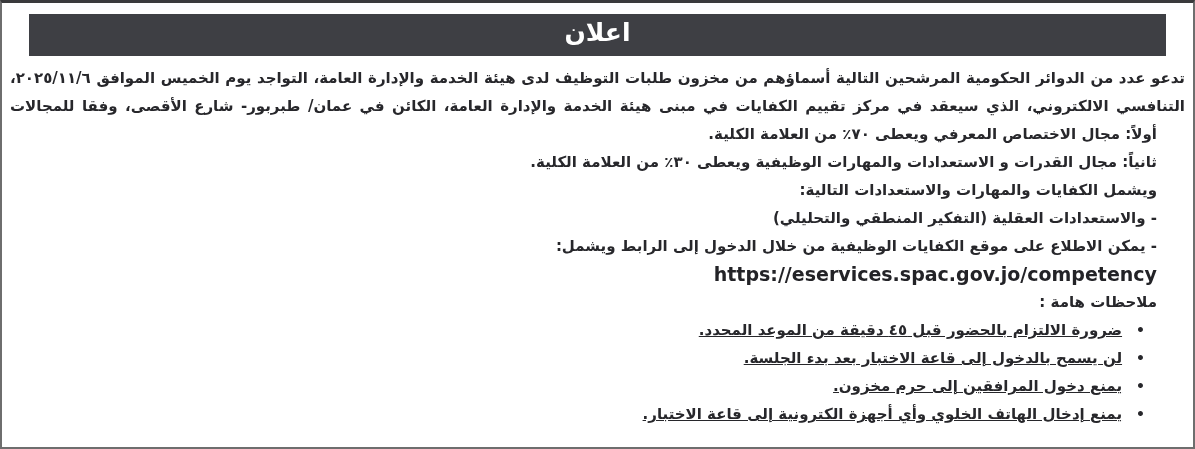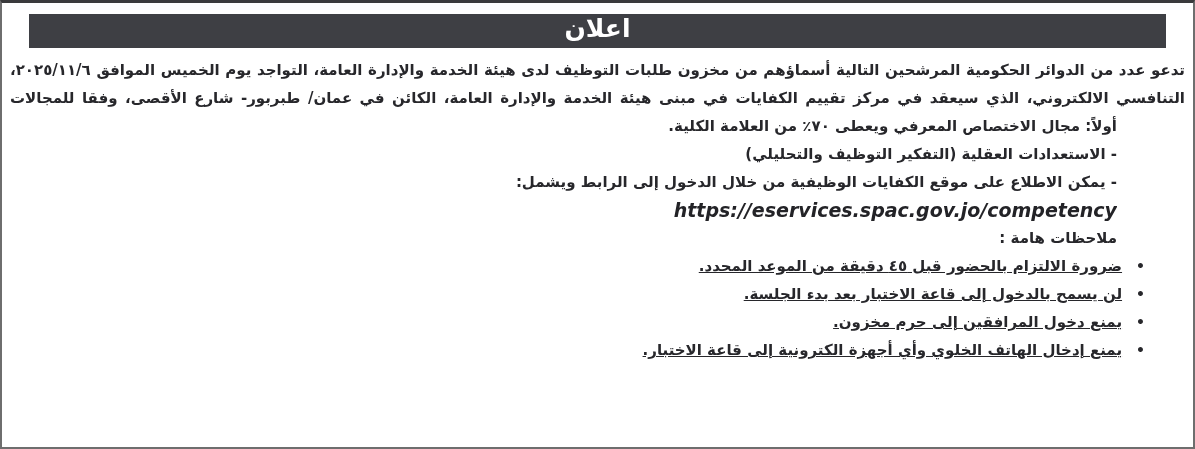--- a/index.html
+++ b/index.html
@@ -3,39 +3,39 @@
 <meta charset="utf-8">
 <style>
   html,body{margin:0;padding:0;background:#fff;}
   .page{
     width:1195px;height:449px;box-sizing:border-box;
     border:2px solid #6e6e6e;border-top:3px solid #3a3a3c;
     background:#ffffff;overflow:hidden;
     font-family:"DejaVu Sans",sans-serif;
   }
   .header-bar{
-    margin:11px 27px 0 27px;height:34px;background:#3e3f44;
+    margin:11px 27px 0 27px;height:42px;background:#3e3f44;
     display:flex;align-items:center;justify-content:center;
   }
   .header-title{
     color:#ffffff;font-size:25px;font-weight:bold;line-height:1;
     padding-bottom:5px;letter-spacing:1px;
   }
   .content{
     direction:rtl;padding:8px 8px 0 8px;color:#27272b;
     font-weight:bold;font-size:15px;line-height:28px;
   }
   .intro-line{
     text-align:justify;text-align-last:justify;height:28px;overflow:hidden;
   }
-  .fields{margin-right:68px;}
+  .fields{margin-right:28px;}
   .field-line{height:28px;text-align:right;overflow:hidden;}
   .url-line{
     direction:ltr;text-align:right;font-size:19px;height:28px;
-    color:#232327;overflow:hidden;font-style:italic;
+    color:#232327;overflow:hidden;
   }
   .notes{margin-right:40px;}
   .note-row{
     display:flex;align-items:baseline;gap:14px;height:28px;overflow:hidden;
   }
   .dot{font-size:14px;line-height:28px;}
   .note-text{flex:1;text-align:right;text-decoration:underline;}
 </style>
 </head>
 <body>
@@ -46,21 +46,23 @@
     <div class="header-title">اعلان</div>
   </div>
 
   <div class="content">
 
     <div class="intro-line">تدعو عدد من الدوائر الحكومية المرشحين التالية أسماؤهم من مخزون طلبات التوظيف لدى هيئة الخدمة والإدارة العامة، التواجد يوم الخميس الموافق ٢٠٢٥/١١/٦، الساعة ١٢ ظهراً، لحضور الاختبار</div>
     <div class="intro-line">التنافسي الالكتروني، الذي سيعقد في مركز تقييم الكفايات في مبنى هيئة الخدمة والإدارة العامة، الكائن في عمان/ طبربور- شارع الأقصى، وفقا للمجالات التالية:</div>
 
     <div class="fields">
       <div class="field-line">أولاً: مجال الاختصاص المعرفي ويعطى ٧٠٪ من العلامة الكلية.</div>
-      <div class="field-line">- الاستعدادات العقلية (التفكير التوظيف والتحليلي)</div>
+      <div class="field-line">ثانياً: مجال القدرات و الاستعدادات والمهارات الوظيفية ويعطى ٣٠٪ من العلامة الكلية.</div>
+      <div class="field-line">ويشمل الكفايات والمهارات والاستعدادات التالية:</div>
+      <div class="field-line">- والاستعدادات العقلية (التفكير المنطقي والتحليلي)</div>
       <div class="field-line">- يمكن الاطلاع على موقع الكفايات الوظيفية من خلال الدخول إلى الرابط ويشمل:</div>
       <div class="url-line">https://eservices.spac.gov.jo/competency</div>
       <div class="field-line">ملاحظات هامة :</div>
     </div>
 
     <div class="notes">
       <div class="note-row">
         <span class="dot">•</span>
         <span class="note-text">ضرورة الالتزام بالحضور قبل ٤٥ دقيقة من الموعد المحدد.</span>
       </div>

